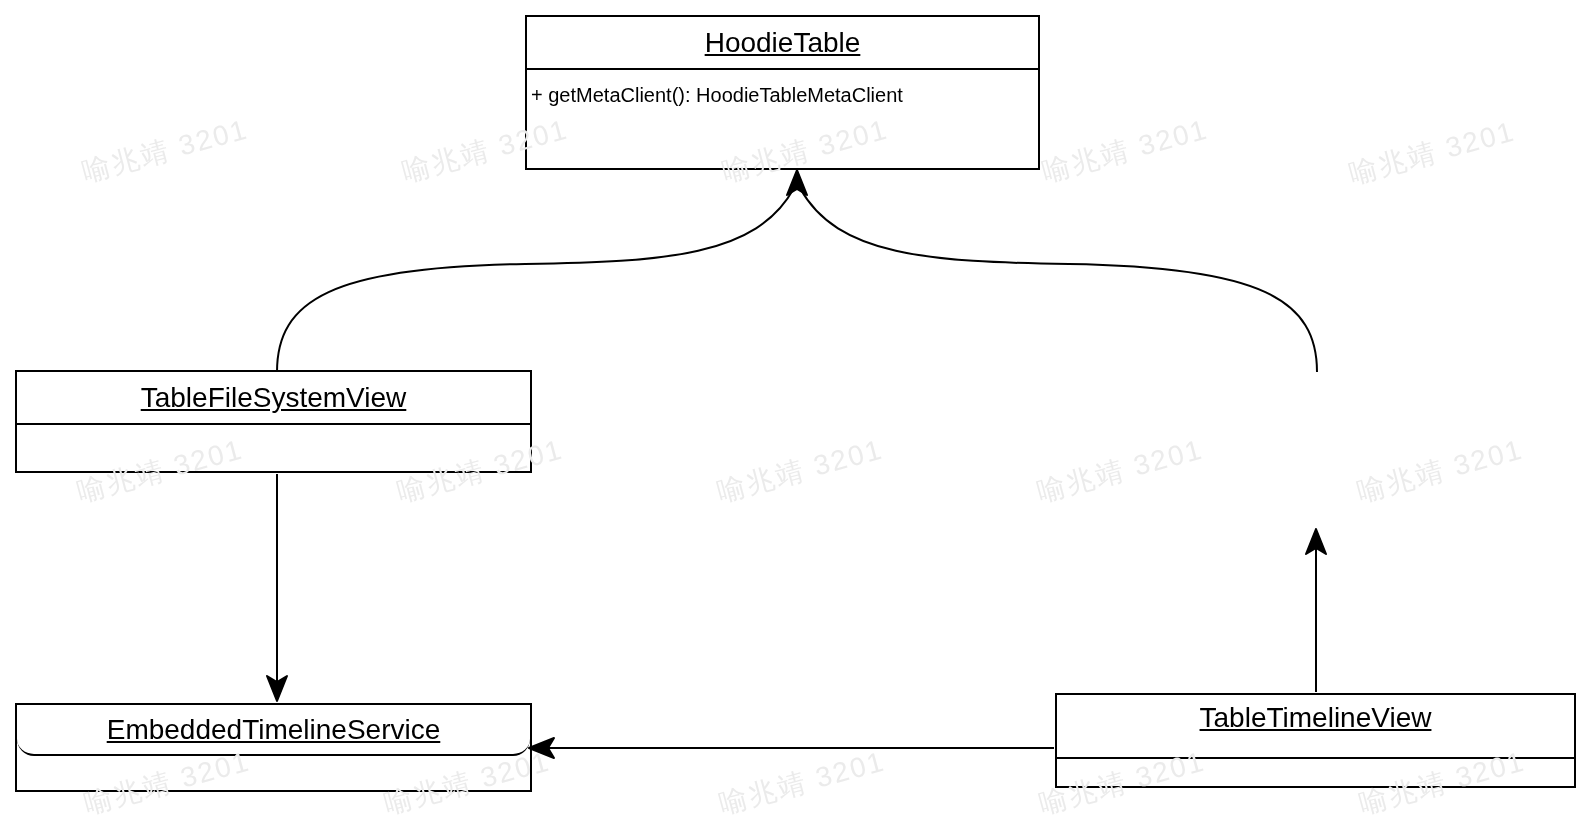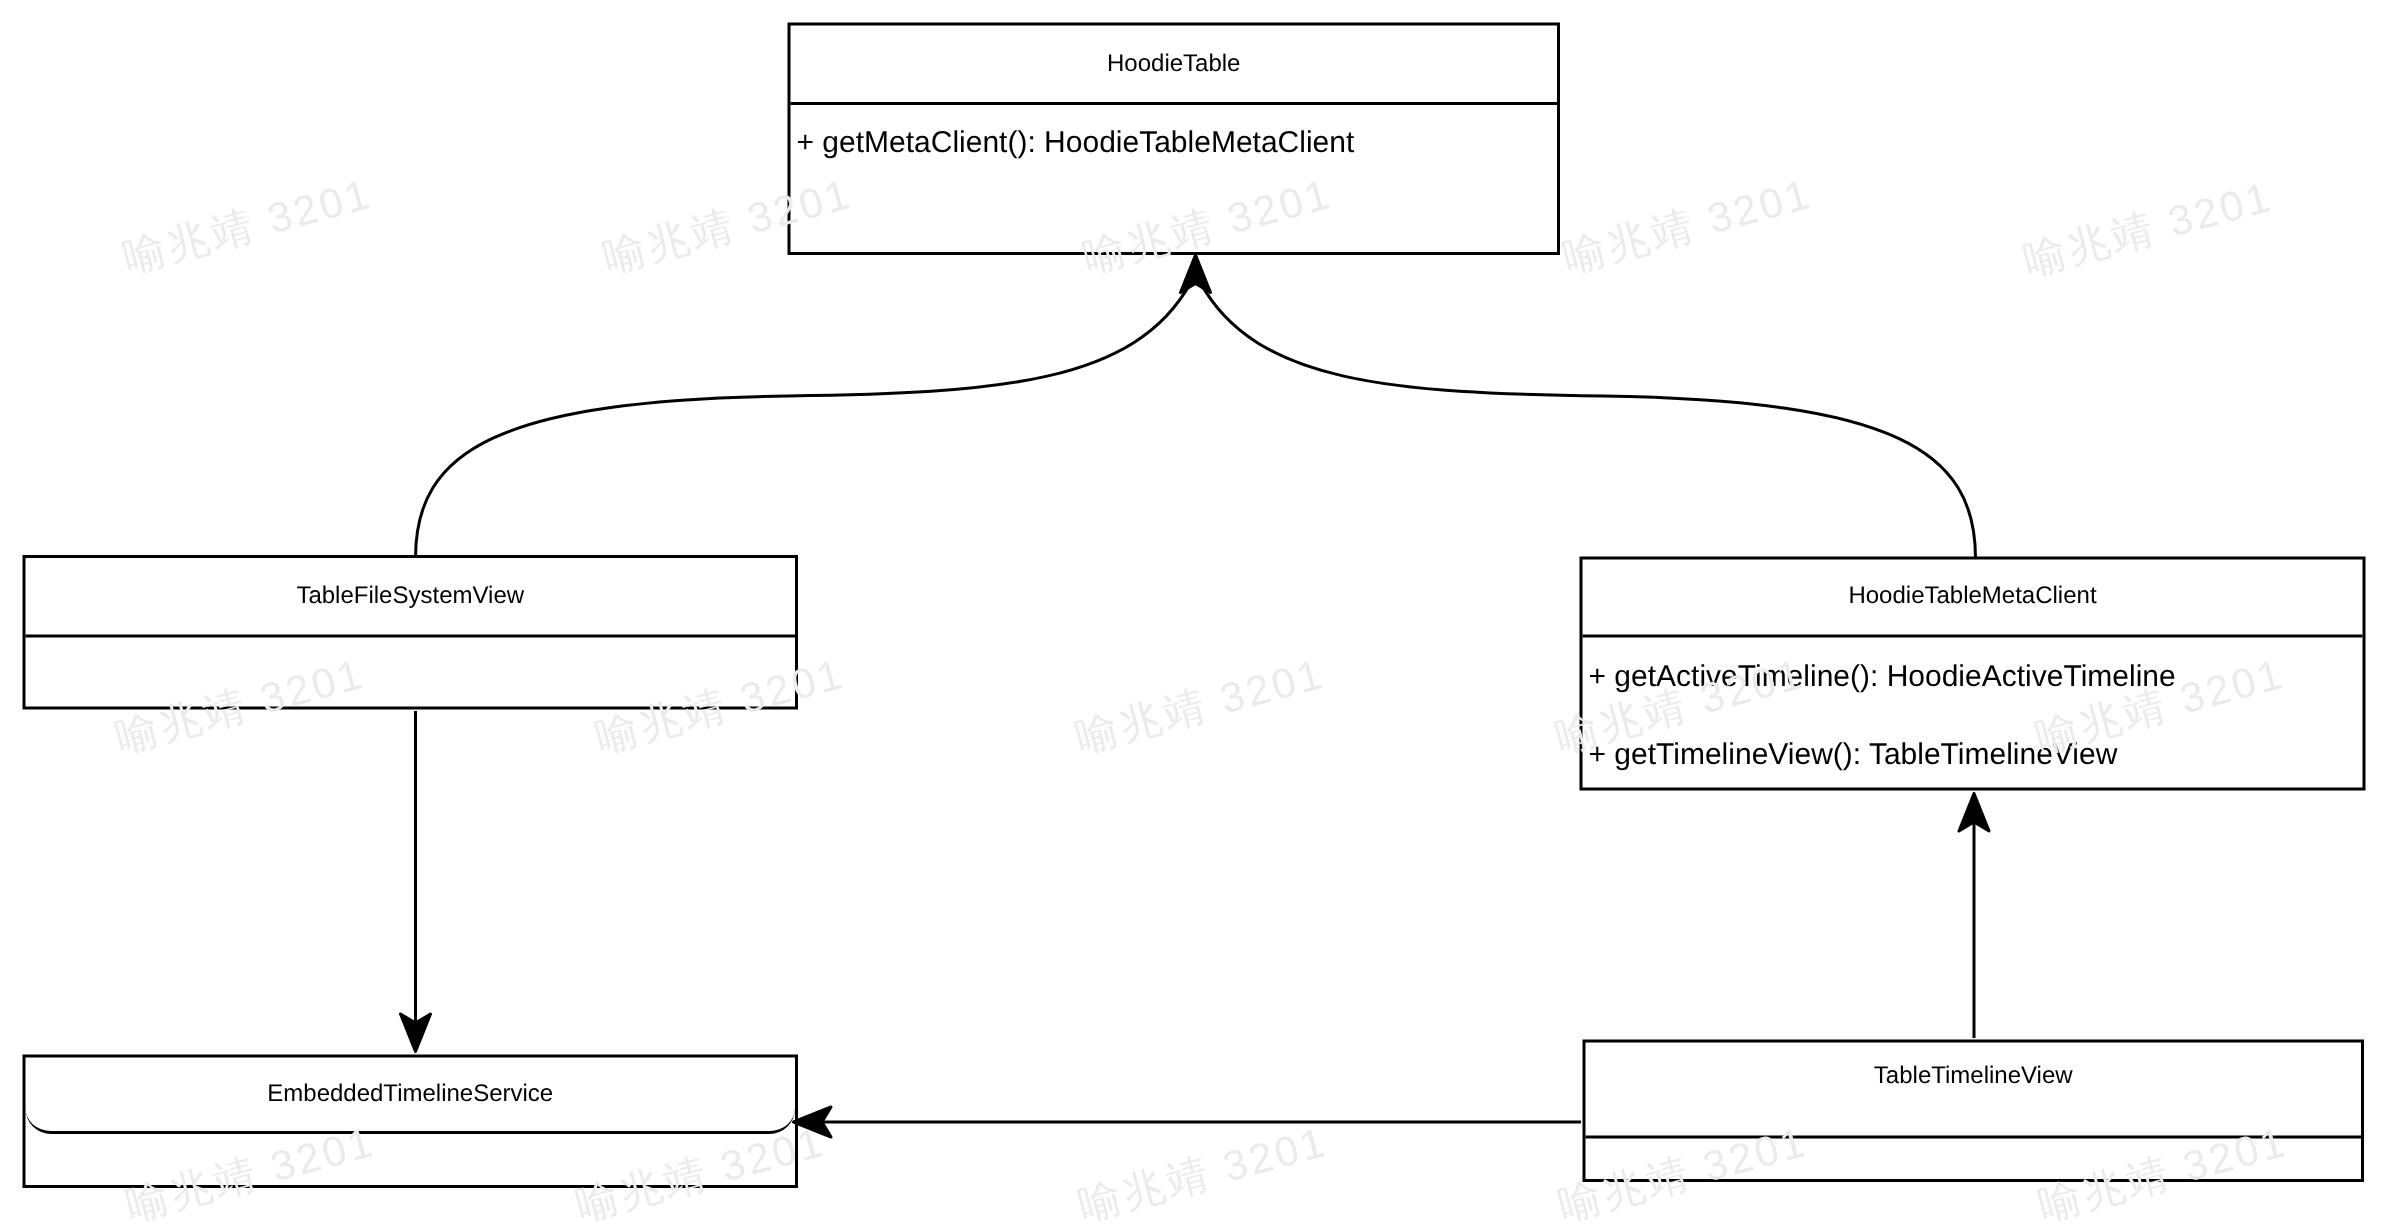--- a/index.html
+++ b/index.html
@@ -15,24 +15,25 @@
   }
   .uml-class {
     position: absolute;
     background: #ffffff;
     border: 2px solid #000000;
     z-index: 1;
   }
   .uml-title {
     border-bottom: 2px solid #000000;
     text-align: center;
-    font-size: 16px;
+    font-size: 28px;
     color: #000000;
     white-space: nowrap;
     overflow: hidden;
+    text-decoration: underline;
   }
   .uml-body { position: relative; }
   .uml-method {
     font-size: 20px;
     color: #000000;
     padding-left: 4px;
     white-space: nowrap;
     height: 51px;
     line-height: 51px;
   }
@@ -91,27 +92,20 @@
     <div class="uml-body">
       <div class="uml-method">+ getMetaClient(): HoodieTableMetaClient</div>
     </div>
   </div>
 
   <div class="uml-class" style="left:15px; top:370px; width:517px; height:103px;">
     <div class="uml-title" style="height:53px; line-height:51px;text-align:center;">TableFileSystemView</div>
     <div class="uml-body"></div>
   </div>
 
-  <div class="uml-class rows-52" style="left:1053px; top:371px; width:524px; height:156px;">
-    <div class="uml-title" style="height:52px; line-height:50px;">HoodieTableMetaClient</div>
-    <div class="uml-body">
-      <div class="uml-method">+ getActiveTimeline(): HoodieActiveTimeline</div>
-      <div class="uml-method">+ getTimelineView(): TableTimelineView</div>
-    </div>
-  </div>
 
   <div class="uml-class" style="left:15px; top:703px; width:517px; height:89px;">
     <div class="uml-title" style="height:51px; line-height:49px;border-radius:17px;">EmbeddedTimelineService</div>
     <div class="uml-body"></div>
   </div>
 
   <div class="uml-class" style="left:1055px; top:693px; width:521px; height:95px;">
     <div class="uml-title" style="height:64px; line-height:46px;">TableTimelineView</div>
     <div class="uml-body"></div>
   </div>

